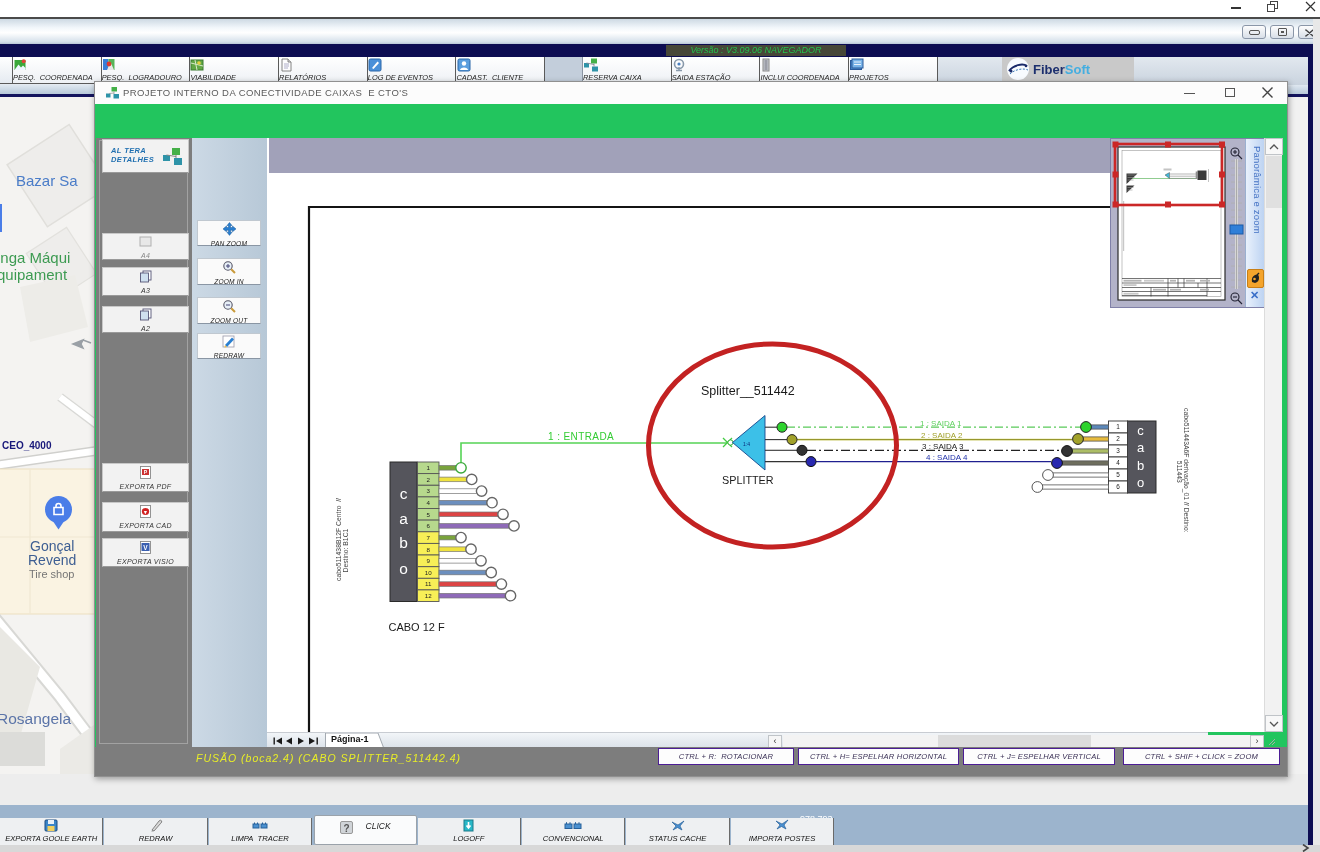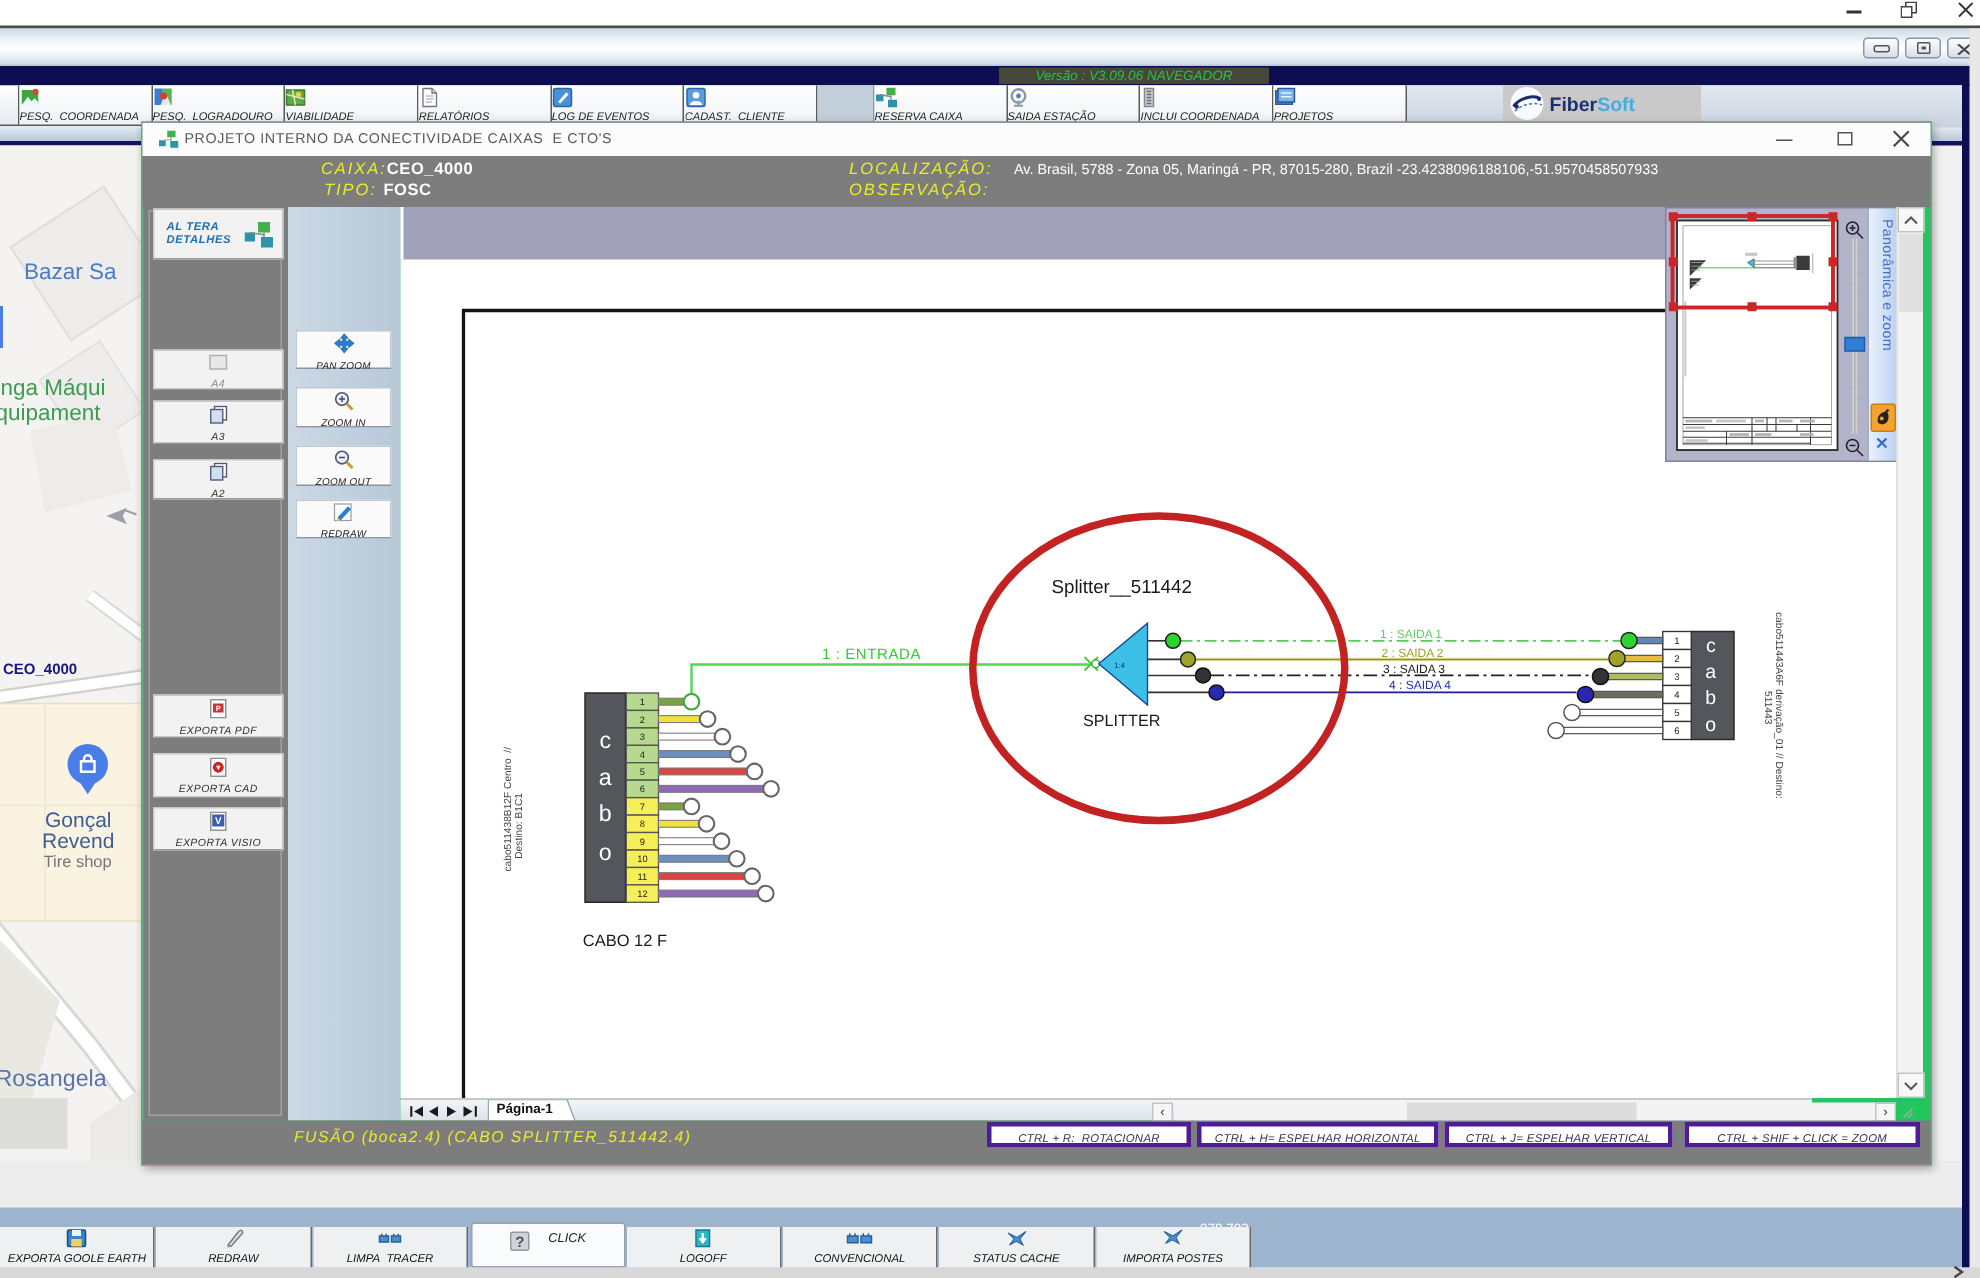--- a/index.html
+++ b/index.html
@@ -1,21 +1,21 @@
 <!DOCTYPE html>
 <html><head><meta charset="utf-8">
 <style>
 *{margin:0;padding:0;box-sizing:border-box;}
 html,body{width:1320px;height:852px;overflow:hidden;background:#efefef;font-family:"Liberation Sans",sans-serif;}
 .abs{position:absolute;}
 #stage{position:relative;width:1320px;height:852px;overflow:hidden;}
 .it{font-style:italic;}
 svg text{font-family:"Liberation Sans",sans-serif;}
 .wbtn{position:absolute;top:6px;width:24px;height:14px;background:linear-gradient(180deg,#fdfdfd,#d8dfe8);border:1px solid #8a96a8;border-radius:3px;text-align:center;}
-.hintbox{position:absolute;top:1px;height:17px;background:#fdfdfd;border:3px solid #4c1d95;font-size:7.6px;font-style:italic;color:#3a3055;text-align:center;line-height:16px;letter-spacing:0.2px;white-space:nowrap;overflow:hidden;}
+.hintbox{position:absolute;top:1px;height:17px;background:#fdfdfd;border:1px solid #4c1d95;font-size:7.6px;font-style:italic;color:#3a3055;text-align:center;line-height:16px;letter-spacing:0.2px;white-space:nowrap;overflow:hidden;}
 .sbtn{position:absolute;left:6px;width:87px;background:#f2f2f2;border:1px solid #c8c8c8;border-bottom-color:#9a9a9a;text-align:center;color:#444;}
 .sbtn .lbl{font-style:italic;font-size:7px;letter-spacing:0.3px;color:#333;line-height:8px;}
 .c2btn{position:absolute;left:5px;width:64px;background:#fafafa;border:1px solid #c0c8d0;border-bottom-color:#8a96a4;text-align:center;}
 .c2btn .lbl{font-style:italic;font-size:6.6px;letter-spacing:0.2px;color:#222;line-height:8px;}
 .tbtn{position:absolute;top:0;height:27px;border-right:1px solid #5a5a5a;border-bottom:1px solid #5a5a5a;text-align:left;background:linear-gradient(180deg,#ffffff,#eef1f5);overflow:hidden;}
 .tbtn .lbl{position:absolute;left:0;right:0;bottom:0.5px;font-style:italic;font-size:7.4px;color:#222;white-space:nowrap;letter-spacing:0;}
 .bbtn{position:absolute;top:0;height:27.5px;border-right:1px solid #6a6a6a;text-align:center;background:#eef0f2;}
 .bbtn .lbl{position:absolute;left:0;right:0;bottom:2px;font-style:italic;font-size:7.6px;color:#111;white-space:nowrap;}
 </style></head>
 <body>
@@ -265,27 +265,20 @@
       <path d="M8 4.5 L8 6 M3 6.5 L8 6 M8 7 L8 6" stroke="#999" stroke-width="0.8" fill="none"></path>
     </svg>
     <div class="abs" style="left:28px;top:5px;font-size:9.5px;color:#5a5a5a;letter-spacing:0.4px;">PROJETO INTERNO DA CONECTIVIDADE CAIXAS&nbsp; E CTO'S</div>
     <div class="abs" style="left:1089px;top:11px;width:11px;height:1.4px;background:#555;"></div>
     <div class="abs" style="left:1130px;top:6px;width:10px;height:9px;border:1.3px solid #555;"></div>
     <svg class="abs" style="left:1166px;top:4px;" width="13" height="13" viewBox="0 0 13 13">
           <path d="M1.5 1.5 L11.5 11.5 M11.5 1.5 L1.5 11.5" stroke="#444" stroke-width="1.4"></path>
         </svg>
   </div>
 
-  <div class="abs" style="left:0;top:22px;width:1192px;height:34px;background:#7d7d7d;">
-    <div class="abs it" style="left:119px;top:2.5px;font-size:11px;color:#e8ed27;letter-spacing:1.3px;">CAIXA:<span style="color:#fff;font-weight:bold;font-style:normal;letter-spacing:0.4px;">CEO_4000</span></div>
-    <div class="abs it" style="left:121px;top:16.5px;font-size:11px;color:#e8ed27;letter-spacing:1.3px;">TIPO: <span style="color:#fff;font-weight:bold;font-style:normal;letter-spacing:0.4px;">FOSC</span></div>
-    <div class="abs it" style="left:471px;top:2.5px;font-size:11px;color:#e8ed27;letter-spacing:1.3px;">LOCALIZAÇÃO:</div>
-    <div class="abs" style="left:581px;top:4px;font-size:9.6px;color:#fff;">Av. Brasil, 5788 - Zona 05, Maringá - PR, 87015-280, Brazil -23.4238096188106,-51.9570458507933</div>
-    <div class="abs it" style="left:471px;top:16.5px;font-size:11px;color:#e8ed27;letter-spacing:1.3px;">OBSERVAÇÃO:</div>
-  </div>
 
   <div class="abs" id="sidebar" style="left:1px;top:56px;width:96px;height:609px;background:#7d7d7d;">
     <div class="abs" style="left:3px;top:2px;width:89px;height:604px;border:1px solid #a2a2a2;"></div>
     <div class="sbtn" style="top:1px;height:34px;">
       <span class="abs it" style="left:8px;top:6px;font-size:7.5px;font-weight:bold;color:#1f6fb0;text-align:left;line-height:9px;letter-spacing:0.4px;">AL TERA<br>DETALHES</span>
       <svg class="abs" style="left:60px;top:8px;" width="20" height="18" viewBox="0 0 20 18">
         <rect x="9" y="0" width="8" height="7" fill="#45b048"></rect>
             <rect x="0" y="7" width="7" height="6" fill="#2e93a8"></rect>
             <rect x="11" y="10" width="8" height="7" fill="#2e93a8"></rect>
         <path d="M13 7 v3 M3.5 7 L13 8.5" stroke="#888" stroke-width="1" fill="none"></path>

